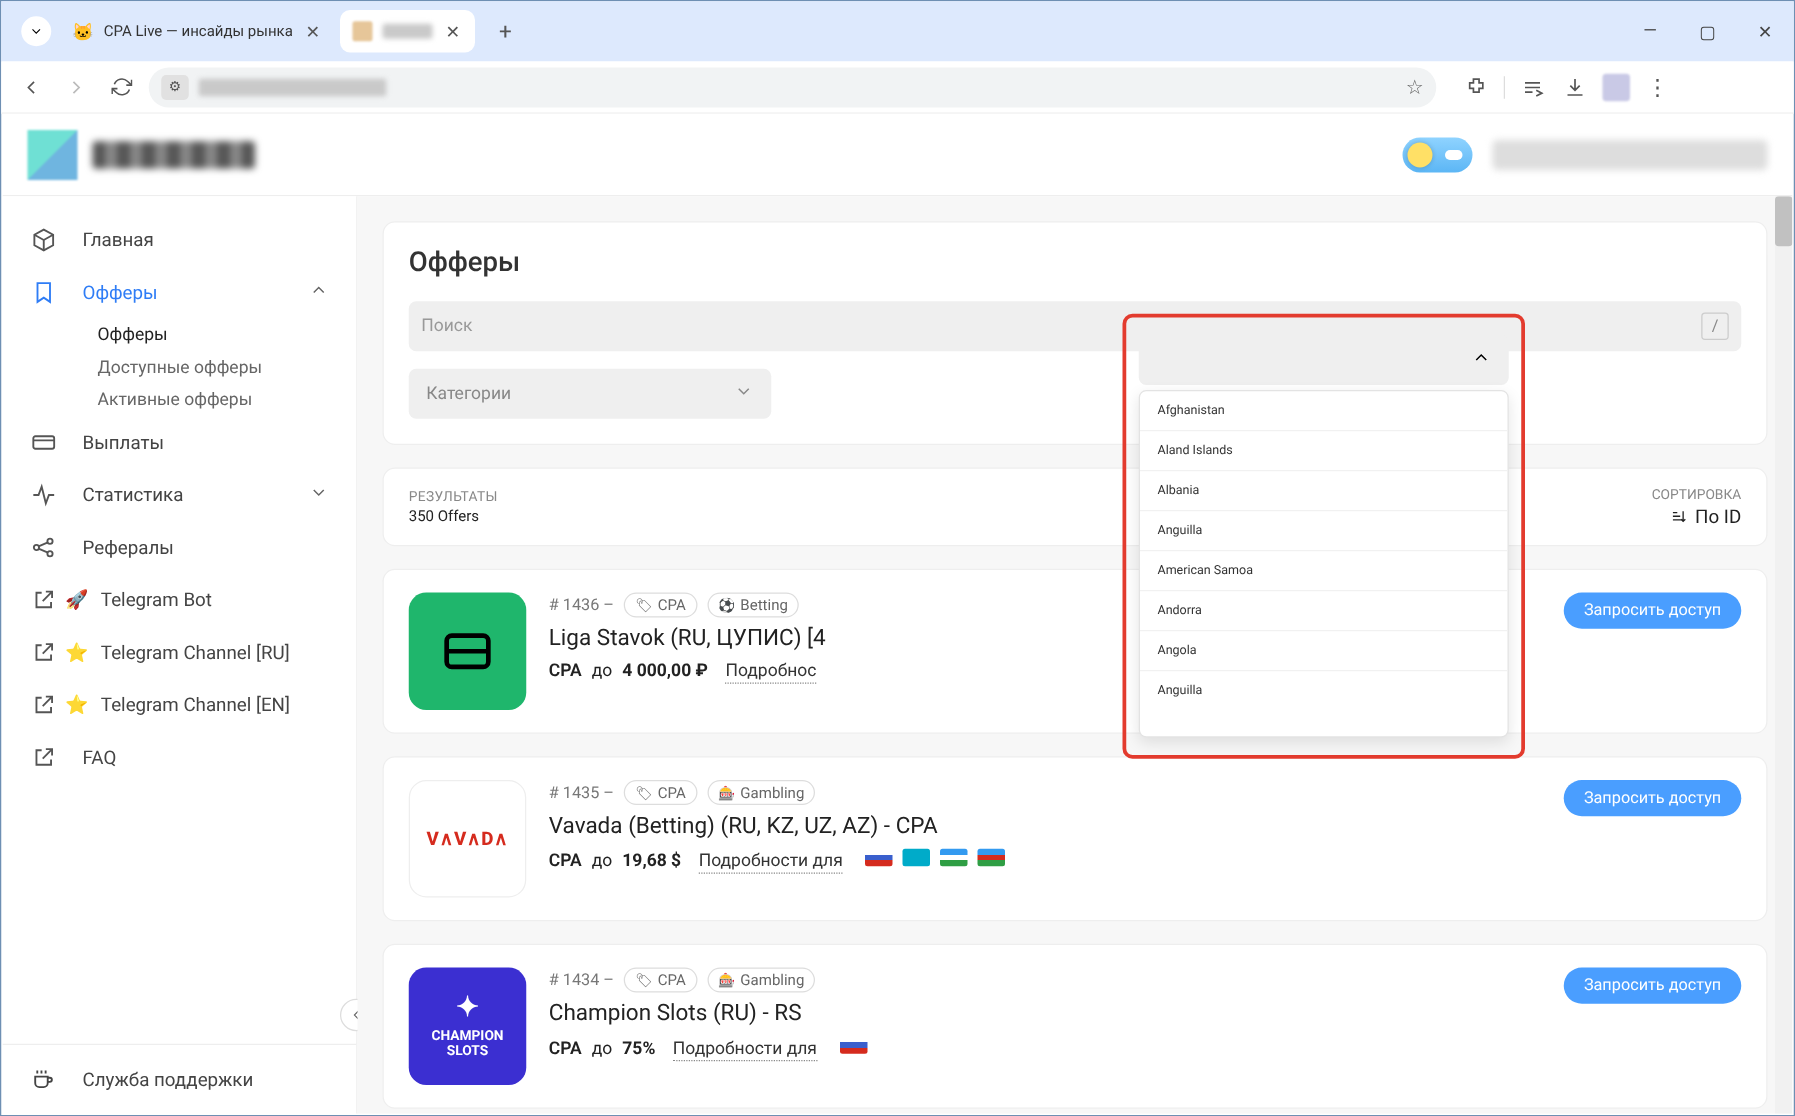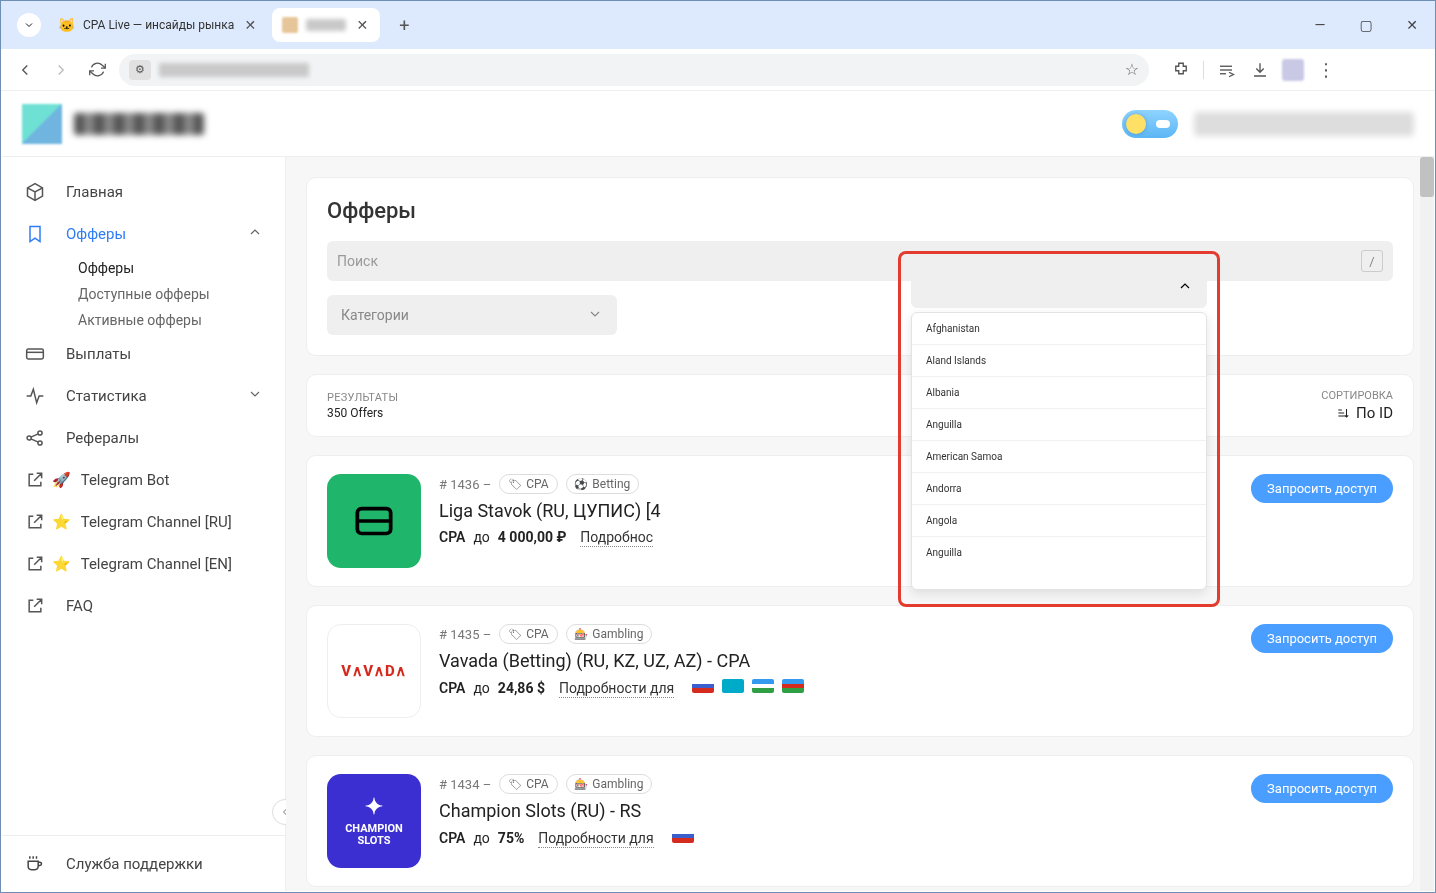--- a/index.html
+++ b/index.html
@@ -378,21 +378,21 @@
     <div class="offer-body">
       <div class="offer-meta">
         <span class="offer-id"># 1435 –</span>
         <span class="tag"><span class="ico">🏷</span>CPA</span>
                   <span class="tag"><span class="ico">🎰</span>Gambling</span>
       </div>
       <div class="offer-title">Vavada (Betting) (RU, KZ, UZ, AZ) - CPA</div>
       <div class="offer-pay">
         <span class="label">CPA</span>
         <span class="upto">до</span>
-        <span class="amount">24,86 $</span>
+        <span class="amount">19,68 $</span>
         <span class="details-link">Подробности для</span>
         <span class="flag-row">
                     <span class="flag ru"></span>
                     <span class="flag kz"></span>
                     <span class="flag uz"></span>
                     <span class="flag az"></span>
                   </span>
       </div>
     </div>
     <div class="offer-button"><button class="req-btn">Запросить доступ</button></div>

